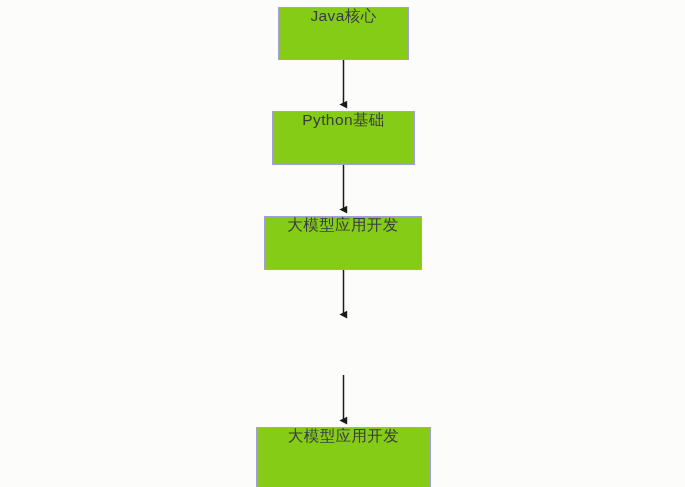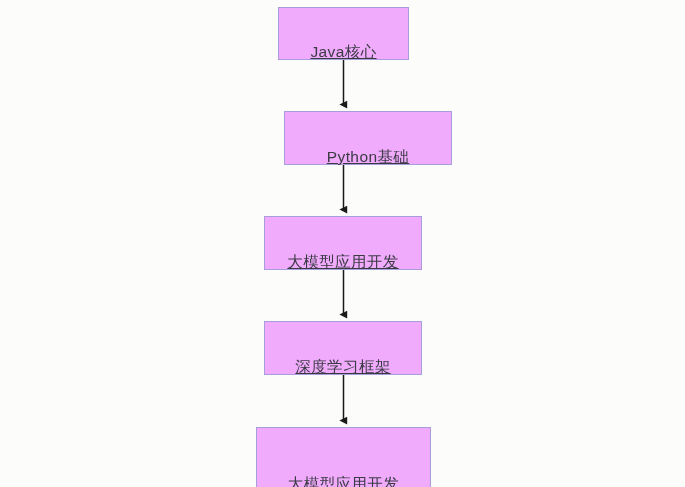--- a/index.html
+++ b/index.html
@@ -19,31 +19,30 @@
     position: absolute;
     left: 0;
     top: 0;
     width: 685px;
     height: 487px;
   }
 
   .node {
     position: absolute;
     box-sizing: border-box;
-    background: #f0abfc;
+    background: #84cc16;
     border: 1.4px solid #a89ddb;
     display: flex;
-    align-items: flex-end;
+    align-items: flex-start;
     justify-content: center;
     color: #3b3b44;
     font-size: 15.5px;
     letter-spacing: 0.4px;
     line-height: 1;
     white-space: nowrap;
-    text-decoration: underline;
   }
 
   .node-label {
     display: block;
     text-align: center;
   }
 
   .edge-layer {
     position: absolute;
     left: 0;
@@ -76,29 +75,26 @@
     </g>
     <g>
       <line x1="343.5" y1="375" x2="343.5" y2="420.5" stroke="#1a1a1a" stroke-width="1.5" marker-end="url(#arrowhead)"></line>
     </g>
   </svg>
 
   <div class="node" id="n0" style="left: 278px; top: 7px; width: 131px; height: 53px;">
     <span class="node-label">Java核心</span>
   </div>
 
-  <div class="node" id="n1" style="left: 284px; top: 111px; width: 168px; height: 54px;">
+  <div class="node" id="n1" style="left: 272px; top: 111px; width: 143px; height: 54px;">
     <span class="node-label">Python基础</span>
   </div>
 
   <div class="node" id="n2" style="left: 264px; top: 216px; width: 158px; height: 54px;">
     <span class="node-label">大模型应用开发</span>
   </div>
 
-  <div class="node" id="n3" style="left: 264px; top: 321px; width: 158px; height: 54px;">
-    <span class="node-label">深度学习框架</span>
-  </div>
 
   <div class="node" id="n4" style="left: 256px; top: 427px; width: 175px; height: 65px;">
     <span class="node-label">大模型应用开发</span>
   </div>
 
 </div>
 
 </body></html>

